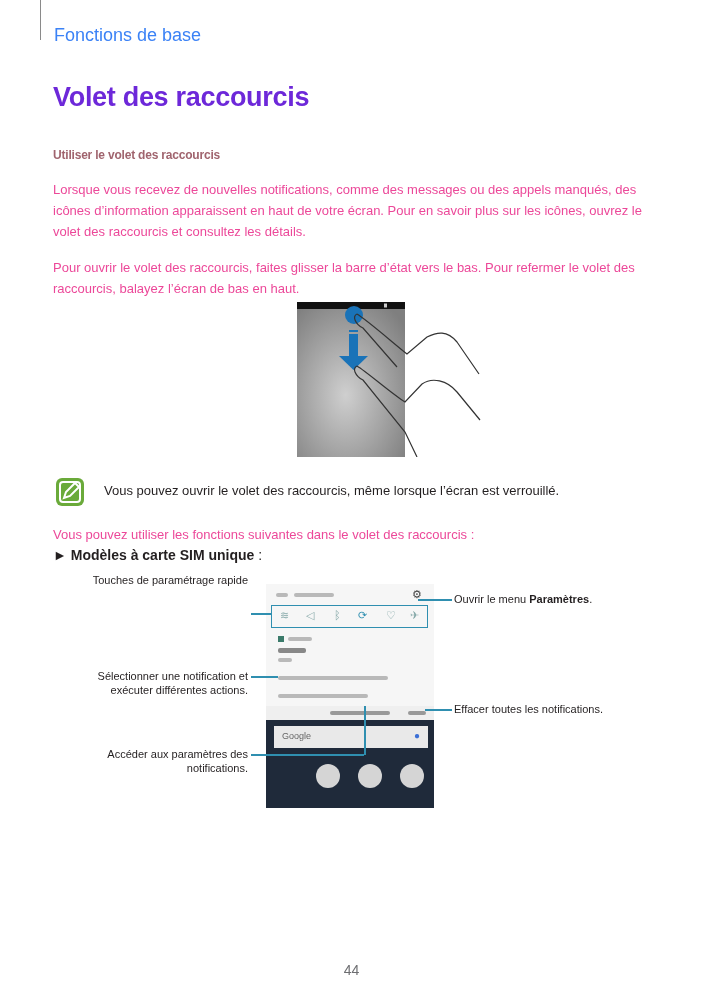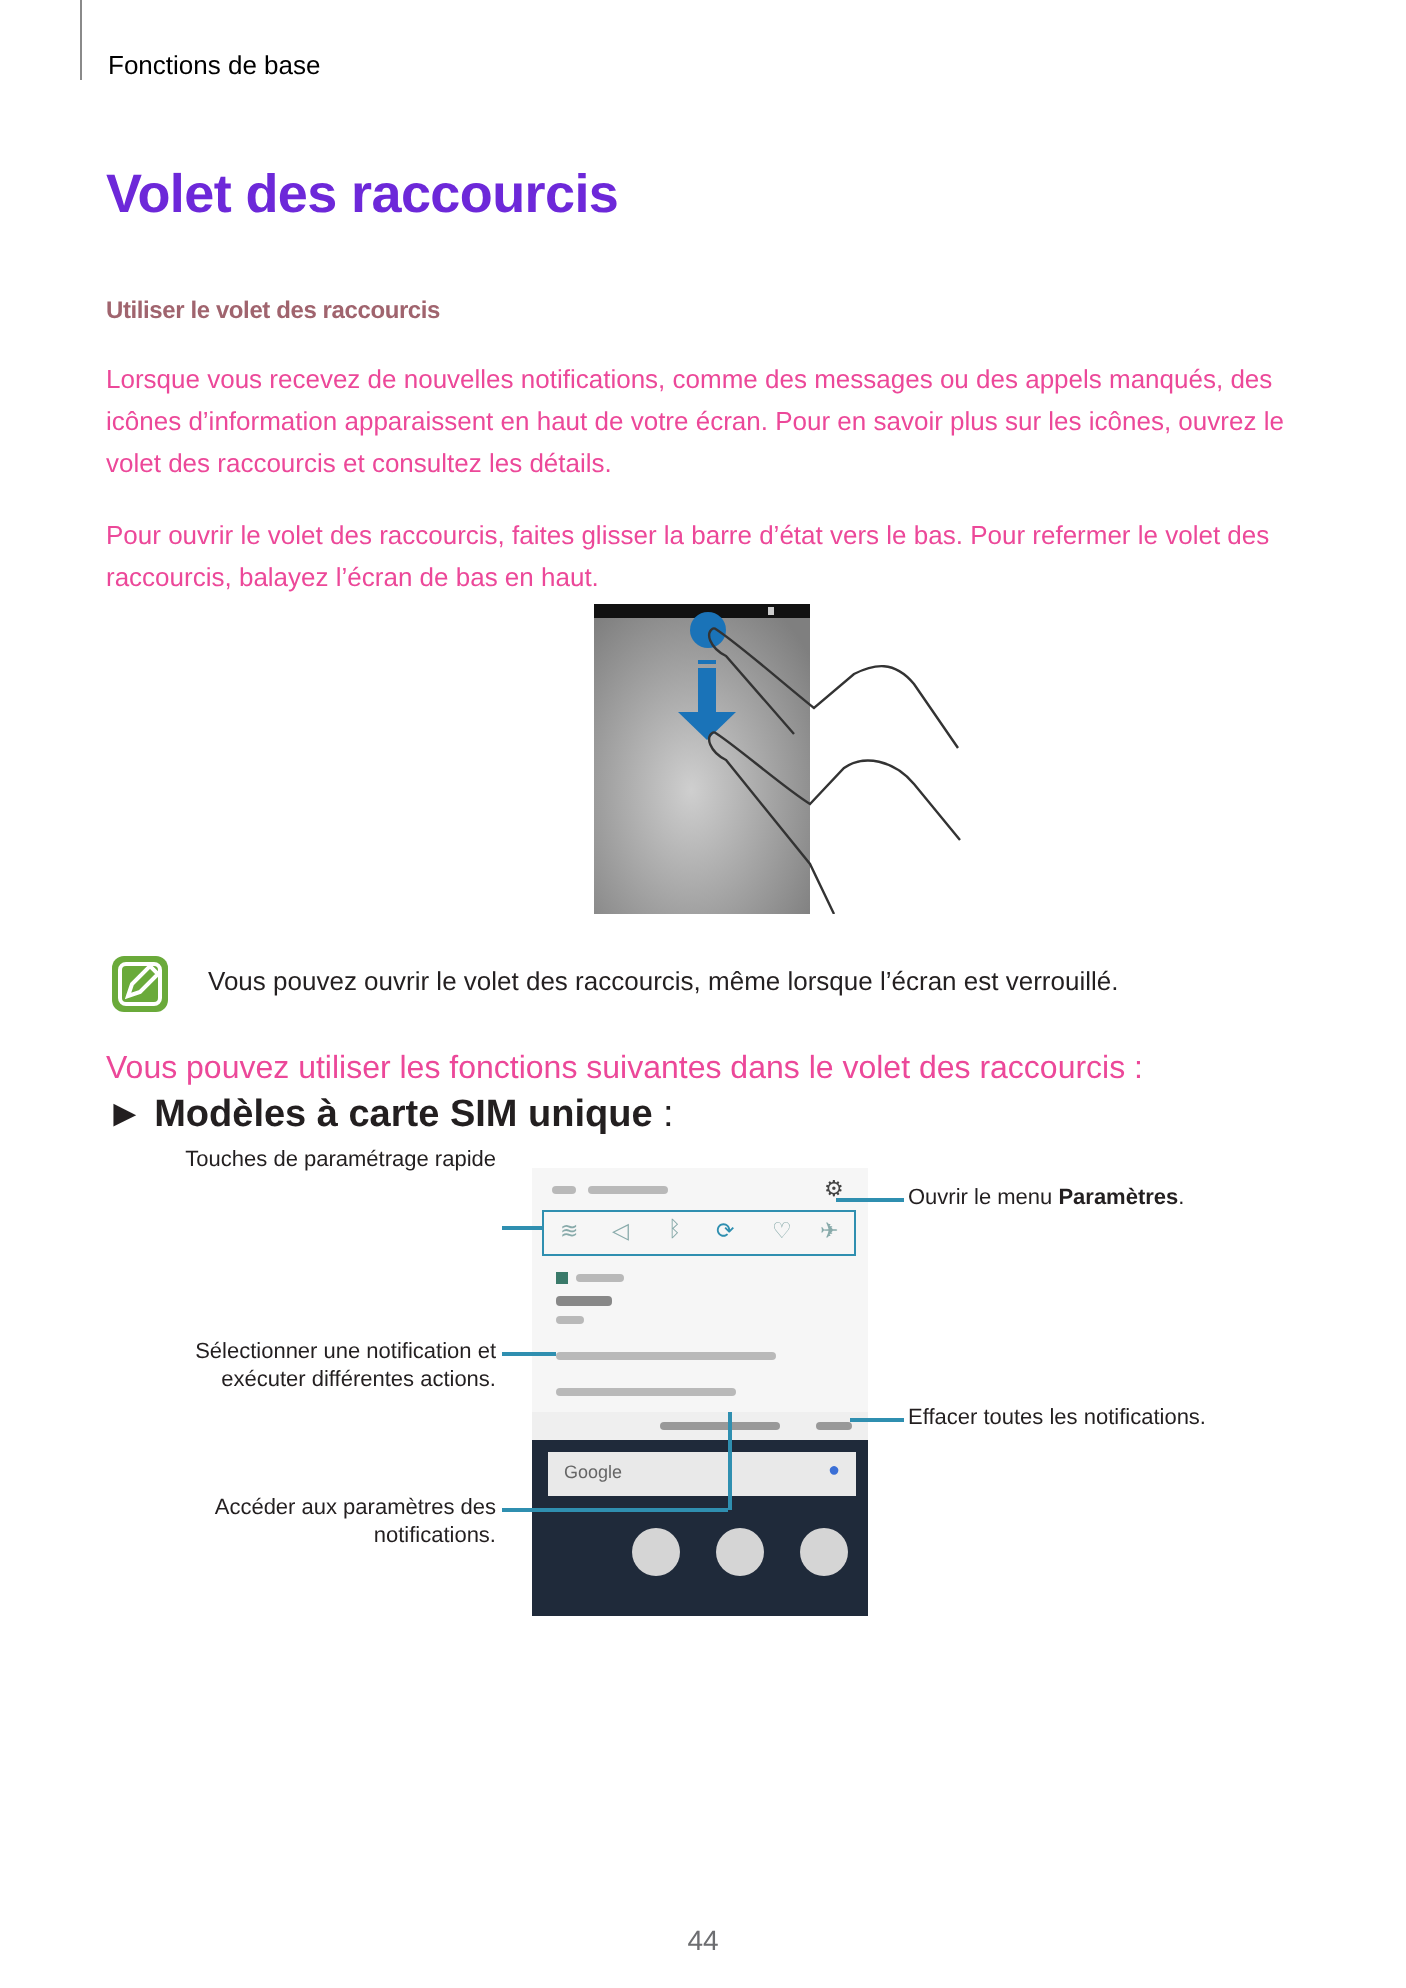--- a/index.html
+++ b/index.html
@@ -1,30 +1,30 @@
 <!DOCTYPE html>
 <html><head>
 <meta charset="utf-8">
 <style>
   html, body { margin:0; padding:0; background:#ffffff; }
   body { width:703px; height:994px; position:relative; overflow:hidden;
          font-family:"Liberation Sans", sans-serif; color:#231f20; }
   .abs { position:absolute; }
   .hdr-line { left:40px; top:0; width:1px; height:40px; background:#8a8a8a; }
-  .section-label { left:54px; top:25px; font-size:13px; color:#000000; }
+  .section-label { left:54px; top:25px; font-size:18px; color:#3b82f6; }
   .h1 { left:53px; top:82px; font-size:27px; font-weight:bold; color:#6d28d9; letter-spacing:-0.3px; }
   .h2 { left:53px; top:148px; font-size:12px; font-weight:bold; color:#a0646e; letter-spacing:-0.2px; }
   .para { left:53px; width:600px; font-size:13px; line-height:21px; color:#ec4899; }
   .p1 { top:179px; }
   .p2 { top:257px; }
   .illus1 { left:297px; top:302px; width:185px; height:155px; }
   .note-icon { left:54px; top:476px; width:32px; height:32px; }
   .note-text { left:104px; top:483px; font-size:13px; }
-  .p3 { top:524px; font-size:16px; }
-  .sim { left:53px; top:547px; font-size:19px; font-weight:bold; }
+  .p3 { top:524px; font-size:13px; }
+  .sim { left:53px; top:547px; font-size:14px; font-weight:bold; }
   .sim .colon { font-weight:normal; }
   .phone { left:266px; top:584px; width:168px; height:224px; background:#f2f2f2; overflow:hidden; }
   .ph-top { position:absolute; left:0; top:0; width:168px; height:122px; background:#f6f6f6; border-bottom:1px solid #ddd; }
   .ph-mid { position:absolute; left:0; top:105px; width:168px; height:35px; background:#efefef; }
   .ph-home { position:absolute; left:0; top:136px; width:168px; height:88px; background:#1f2a3a; }
   .blur { position:absolute; background:#b9b9b9; height:4px; border-radius:2px; }
   .qs-box { position:absolute; left:5px; top:21px; width:155px; height:21px; border:1.5px solid #2f8fb0; }
   .qs-ic { position:absolute; top:25px; font-size:11px; color:#8aa; }
   .gbar { position:absolute; left:8px; top:142px; width:154px; height:22px; background:#e9e9e9; }
   .app { position:absolute; top:180px; width:24px; height:24px; border-radius:12px; background:#d5d5d5; }

